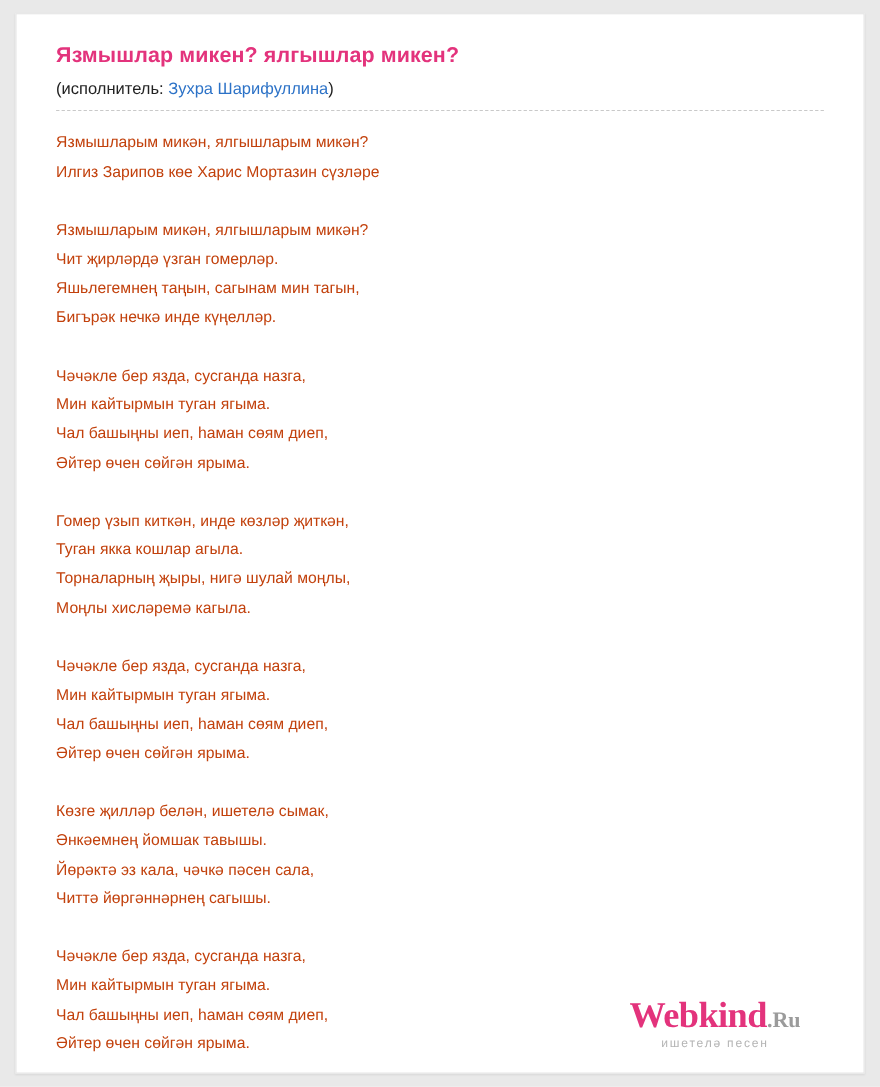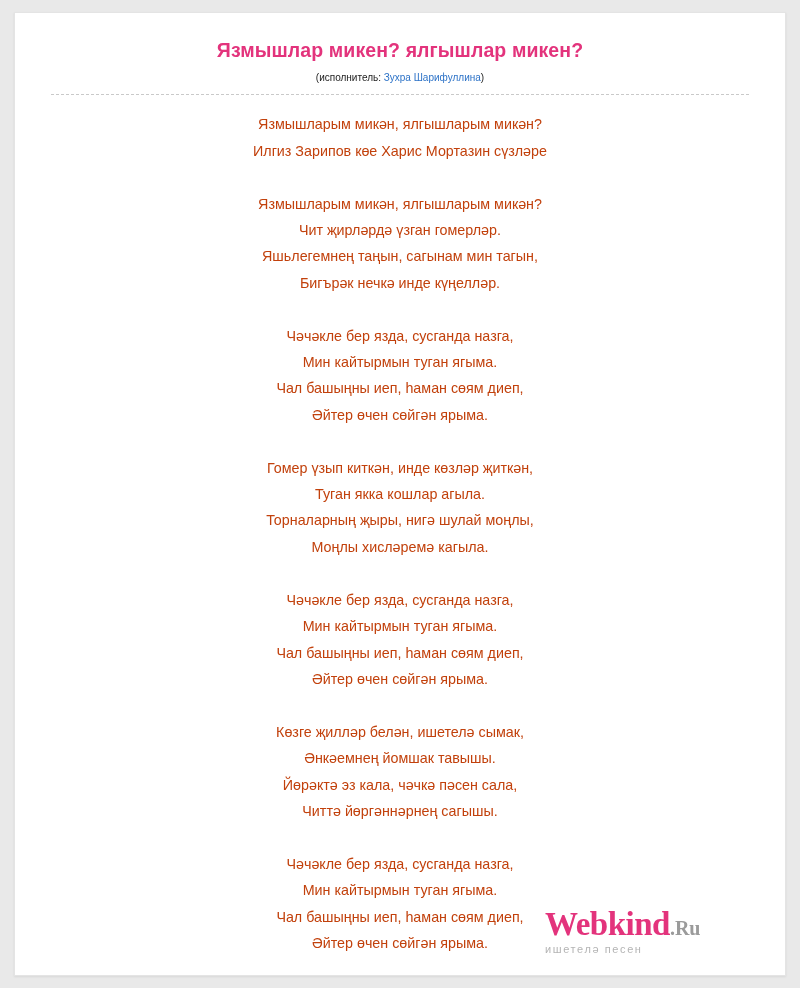--- a/index.html
+++ b/index.html
@@ -19,53 +19,52 @@
     top: 12px;
     width: 772px;
     height: 964px;
     background: #ffffff;
     box-sizing: border-box;
     border: 1px solid #e4e4e4;
     box-shadow: 0 1px 2px rgba(0,0,0,0.08);
   }
   .inner {
     padding: 26px 36px 0 36px;
-    text-align: center;
   }
   .song-title {
     color: #e3337c;
     font-size: 19.5px;
     font-weight: bold;
     line-height: 1.2;
     margin: 0 0 10px 0;
     letter-spacing: 0.1px;
   }
   .performer-line {
-    font-size: 10px;
+    font-size: 15px;
     color: #222222;
     padding-bottom: 11px;
     border-bottom: 1px dashed #c9c9c9;
     margin-bottom: 16px;
   }
   .performer-link {
     color: #2c72c7;
     text-decoration: none;
   }
   .lyrics {
     font-size: 14.3px;
     color: #c2410c;
     line-height: 26.4px;
     white-space: pre-wrap;
     margin: 0;
   }
   .logo-wrap {
     position: absolute;
     right: 30px;
     bottom: 20px;
-    text-align: left;
+    text-align: center;
     width: 210px;
   }
   .logo-main {
     font-family: "Liberation Serif", serif;
     font-size: 33px;
     font-weight: bold;
     color: #e3337c;
     line-height: 1;
     letter-spacing: -0.5px;
     display: inline-block;

